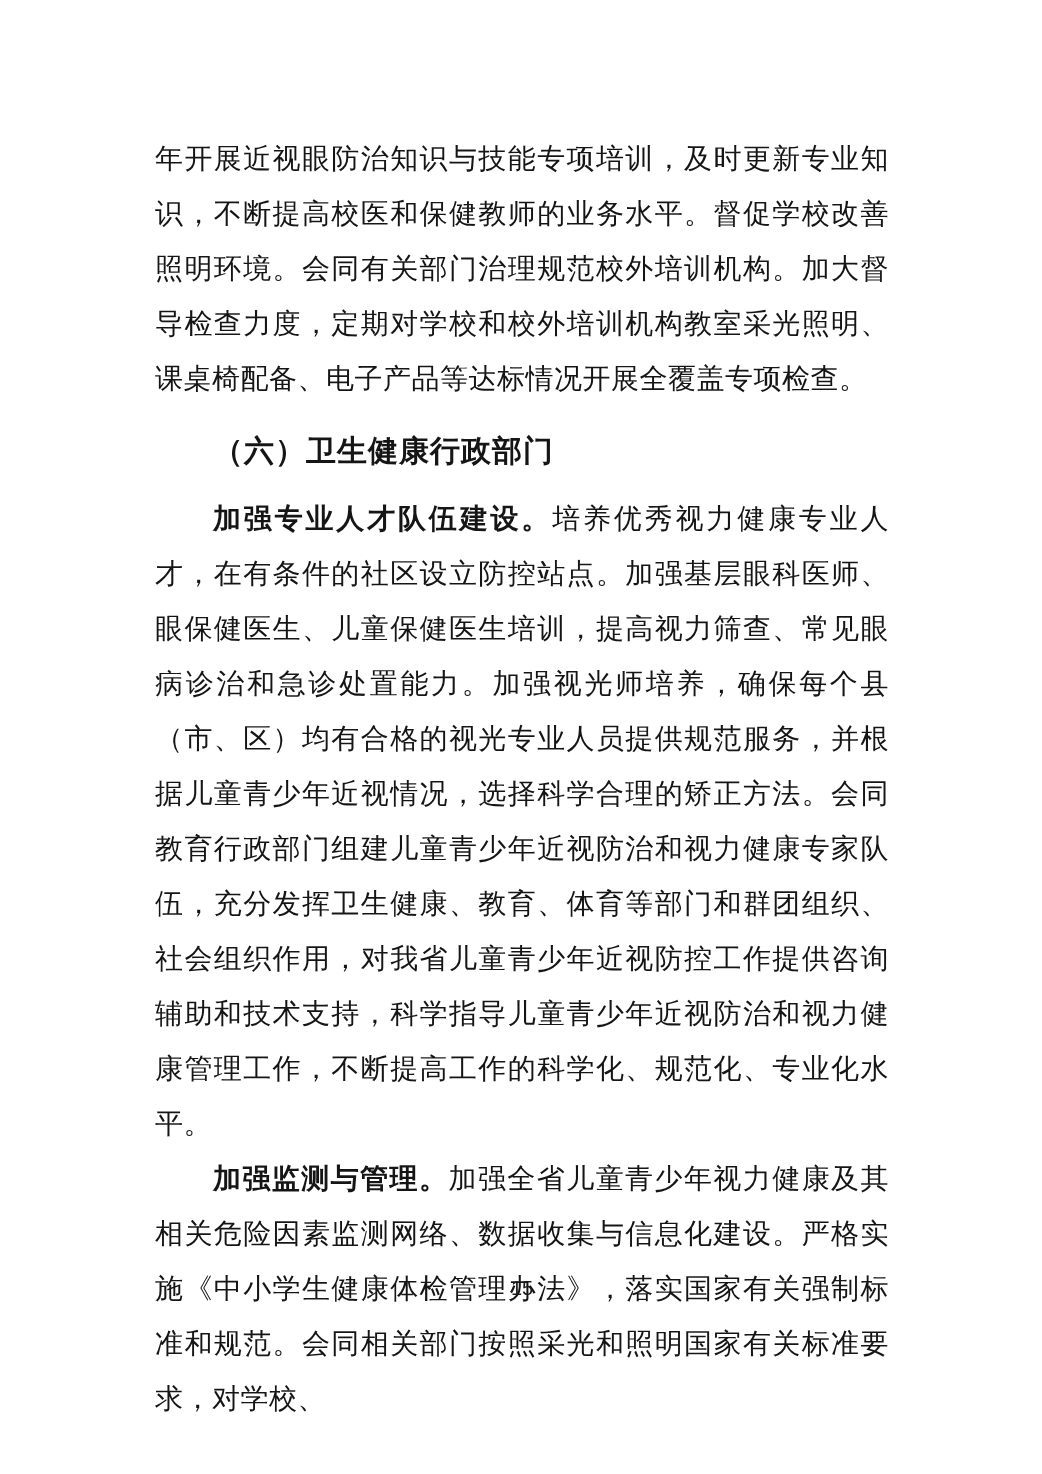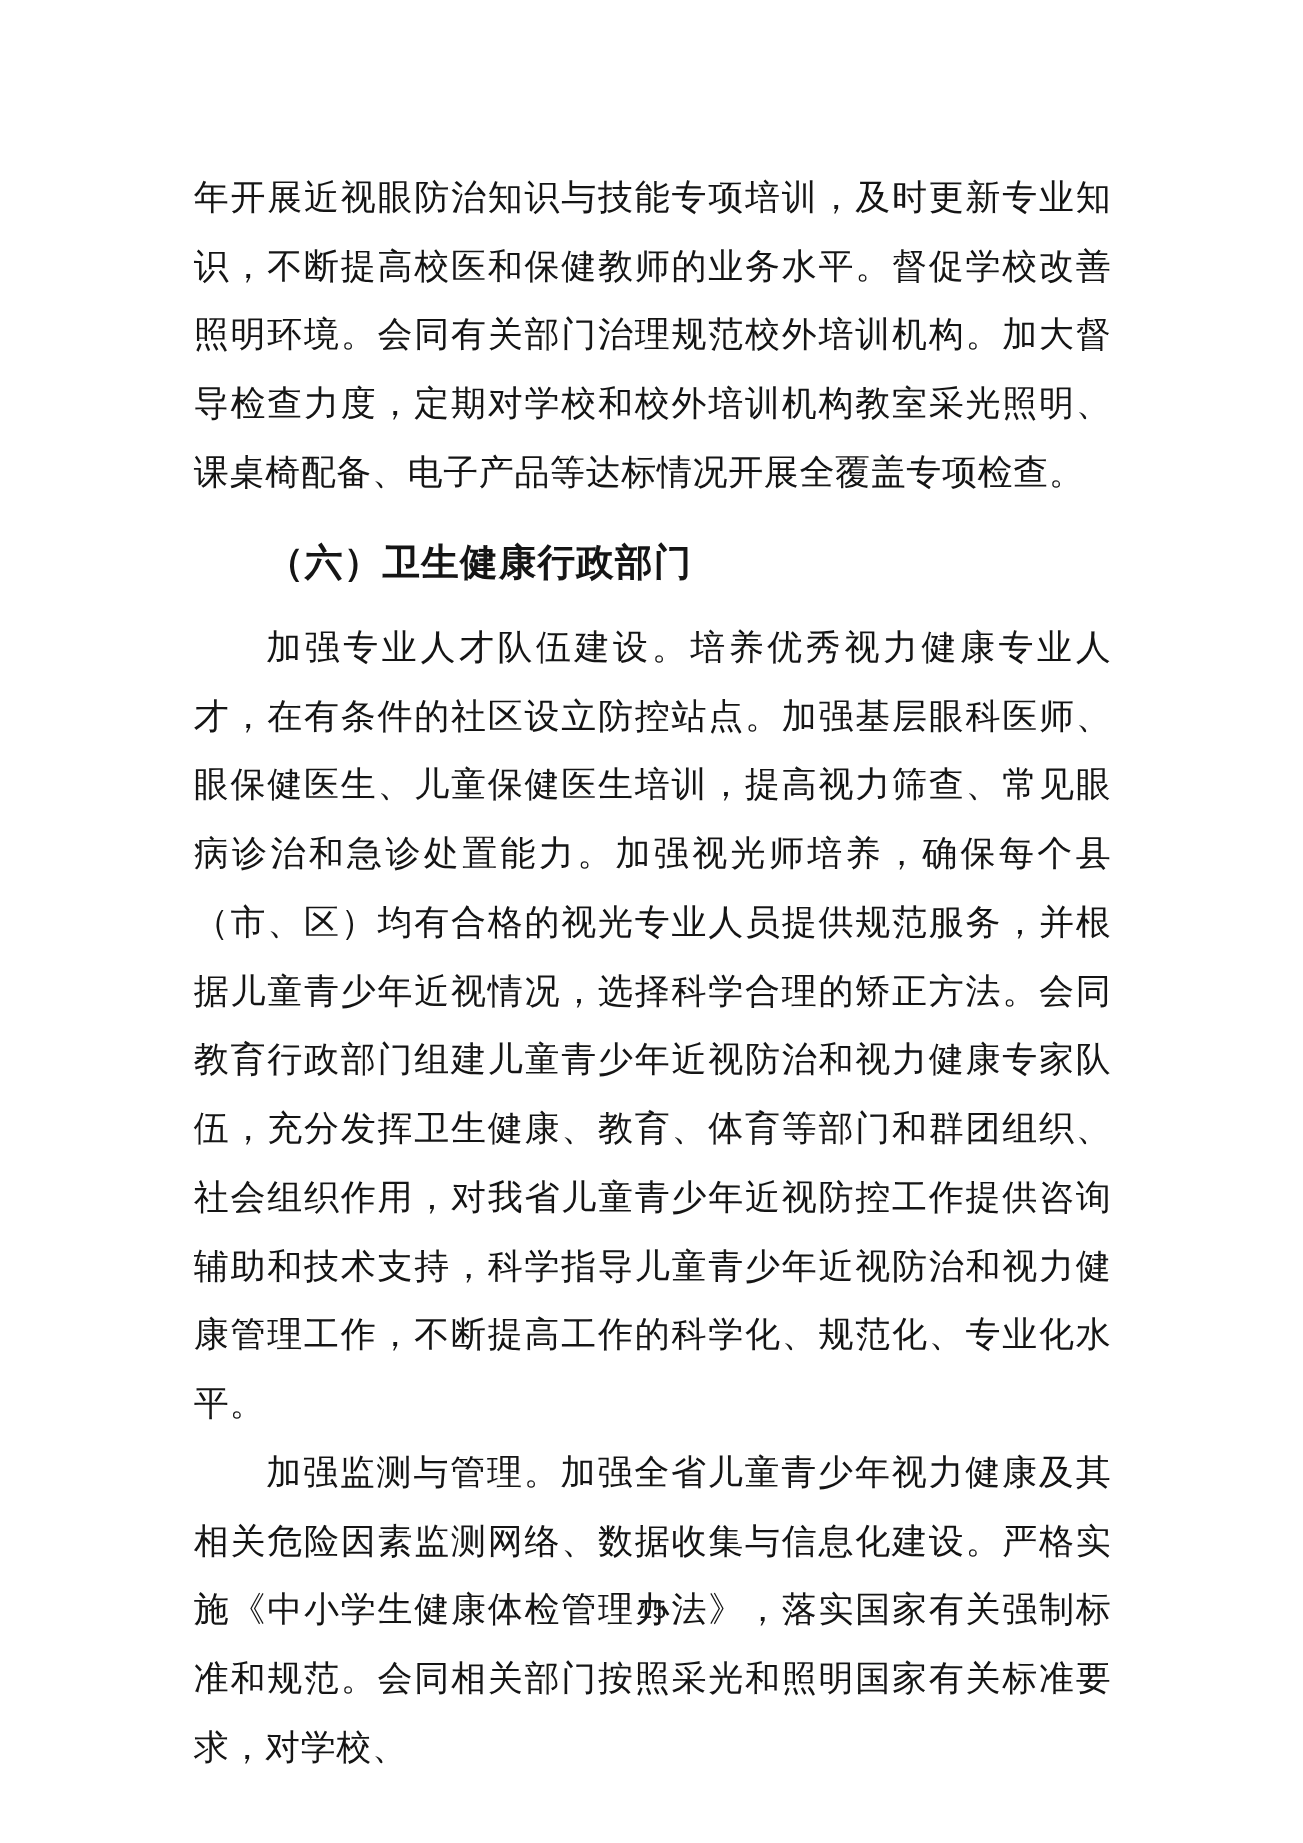--- a/index.html
+++ b/index.html
@@ -34,21 +34,21 @@
   }
   .section-heading {
     margin: 22px 0 18px 0;
     font-size: 30px;
     font-weight: 700;
     text-indent: 58px;
     line-height: 45px;
     letter-spacing: 1px;
   }
   .lead {
-    font-weight: 400;
+    font-weight: 700;
   }
   .footer {
     position: absolute;
     left: 0;
     top: 1276px;
     width: 932px;
     text-align: center;
     text-indent: 32px;
     padding-left: 40px;
   }

